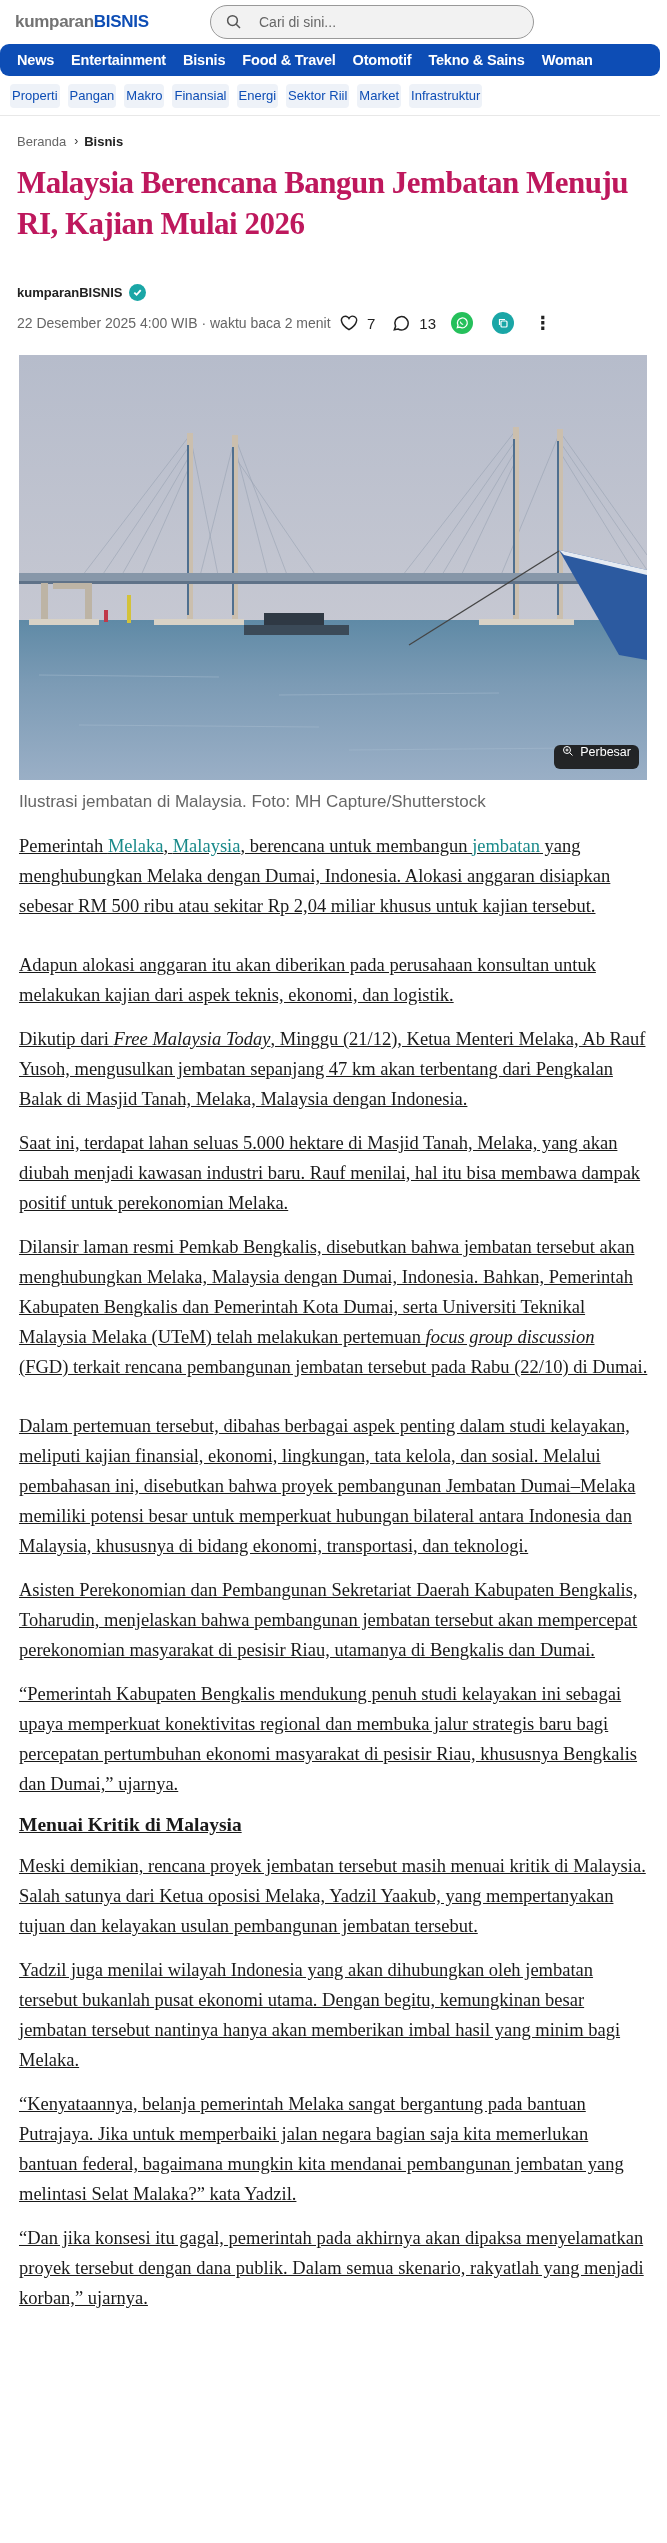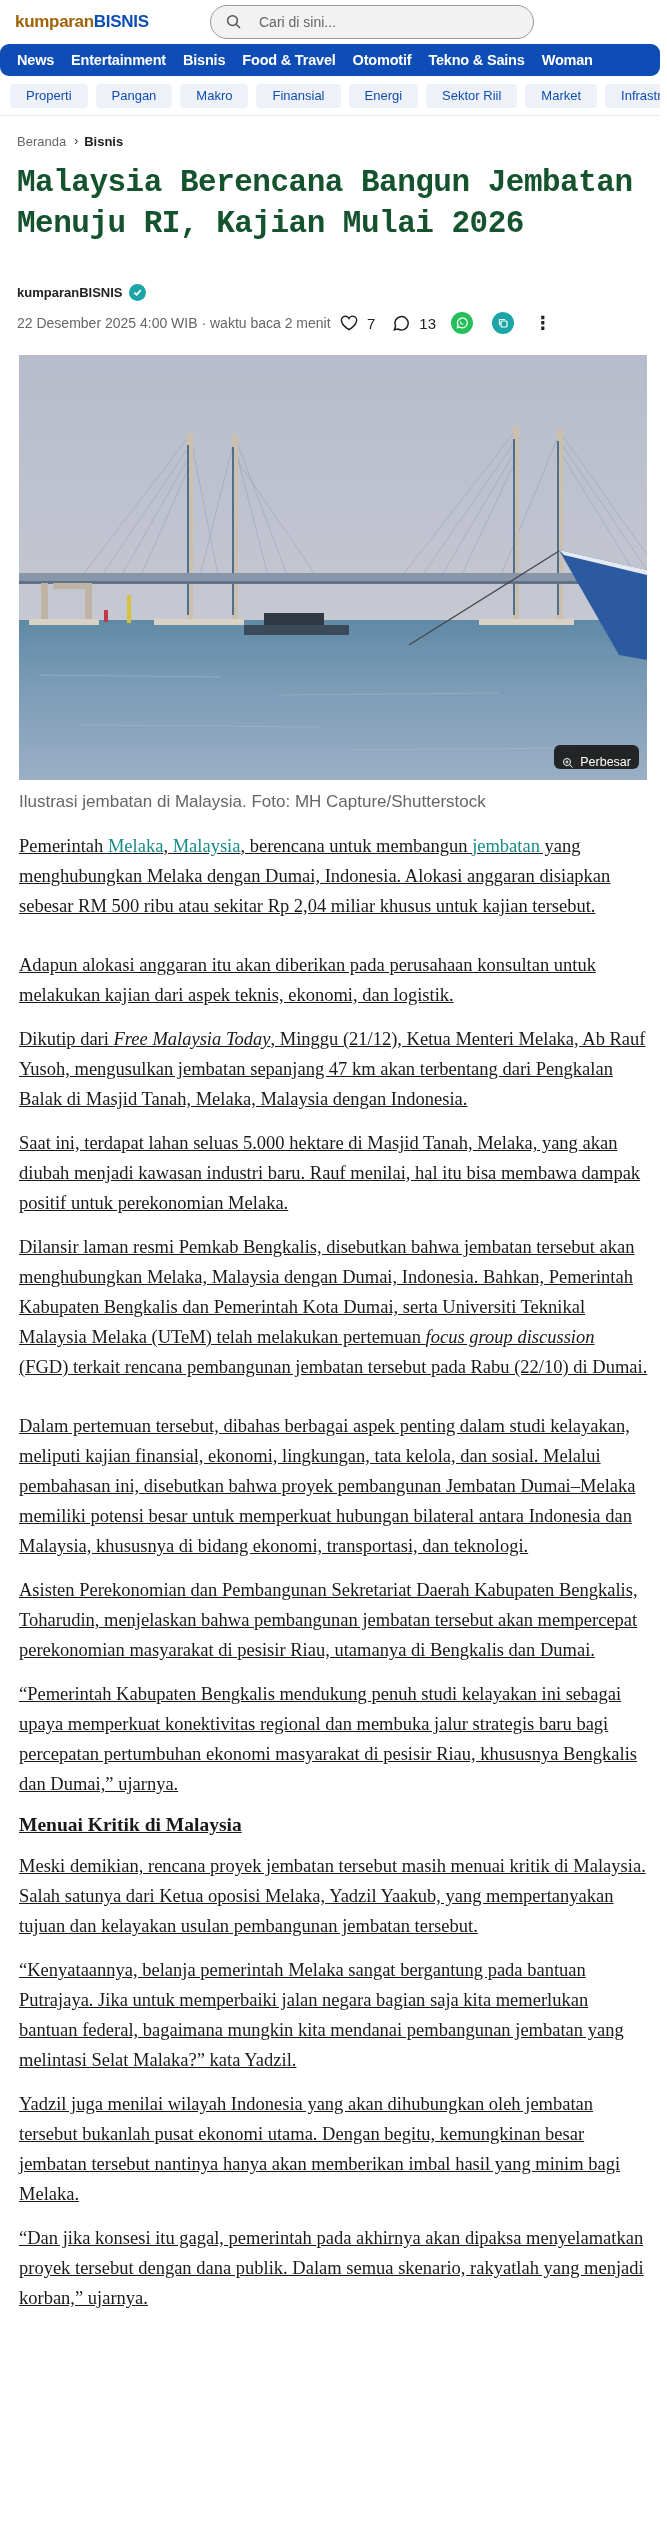--- a/index.html
+++ b/index.html
@@ -2,56 +2,56 @@
 <html><head>
 <meta charset="utf-8">
 <style>
   * { box-sizing: border-box; margin: 0; padding: 0; }
   html, body { width: 667px; background: #ffffff; }
   body { font-family: "Liberation Sans", "DejaVu Sans", sans-serif; color: #111; overflow-x: hidden; }
 
   
   .topbar { height: 44px; display: flex; align-items: center; padding: 0 0 0 15px; }
   .logo { font-family: "Liberation Sans", sans-serif; font-weight: 700; font-size: 17px; letter-spacing: -0.3px; width: 195px; }
-  .logo .k { color: #a16207; font-weight: 700; }
+  .logo .k { color: #737373; font-weight: 700; }
   .logo .b { color: #0d4db5; font-weight: 700; }
   .search { width: 324px; height: 34px; border: 1px solid #999; border-radius: 17px; background: #f2f2f2; display: flex; align-items: center; padding-left: 14px; }
   .search svg { width: 18px; height: 18px; }
   .search input { border: none; background: transparent; outline: none; margin-left: 16px; font-family: "Liberation Sans", sans-serif; font-size: 14px; color: #555; width: 240px; }
   .search input::placeholder { color: #666; }
 
   .nav { height: 32px; background: #0d4db5; display: flex; align-items: center; padding-left: 17px; width: 660px; overflow: hidden; white-space: nowrap; border-radius: 9px; }
   .nav a { color: #fff; font-weight: 700; font-size: 14.5px; margin-right: 17px; text-decoration: none; letter-spacing: -0.2px; }
 
   .chips { display: flex; gap: 8px; padding: 8px 0 0 10px; height: 40px; border-bottom: 1px solid #e8e8e8; width: 660px; overflow: hidden; }
-  .chip { background: #eef2f8; color: #0d4db5; font-size: 13px; padding: 0 16px; height: 24px; line-height: 24px; border-radius: 4px; white-space: nowrap; }
+  .chip { background: #eef2f8; color: #0d4db5; font-size: 13px; padding: 0 2px; height: 24px; line-height: 24px; border-radius: 4px; white-space: nowrap; }
 
   
   .crumb { padding: 14px 18px 0 17px; font-size: 13px; color: #666; display: flex; align-items: center; height: 36px; }
   .crumb .sep { margin: 0 6px 0 8px; color: #333; font-size: 12px; }
   .crumb .cur { color: #222; font-weight: 700; }
-  h1 { font-family: Liberation Mono, monospace; font-weight: 700; font-size: 31px; line-height: 41px; color: #14532d; padding: 10px 17px 0 17px; letter-spacing: -0.5px; }
+  h1 { font-family: Liberation Serif, serif; font-weight: 700; font-size: 31px; line-height: 41px; color: #be185d; padding: 10px 17px 0 17px; letter-spacing: -0.5px; }
   .author { padding: 40px 0 0 17px; display: flex; align-items: center; font-weight: 700; font-size: 13px; color: #222; }
   .verified { width: 17px; height: 17px; border-radius: 50%; background: #1aa6a6; margin-left: 7px; display: inline-flex; align-items: center; justify-content: center; }
   .meta { display: flex; align-items: center; padding: 10px 0 0 17px; height: 34px; }
   .meta .date { font-size: 14px; color: #666; width: 315px; }
   .act { display: flex; align-items: center; font-size: 15px; color: #222; }
   .act svg { width: 20px; height: 20px; }
   .act .cnt { margin-left: 8px; }
   .like { margin-left: 7px; }
   .comment { margin-left: 16px; }
   .circle { width: 22px; height: 22px; border-radius: 50%; display: inline-flex; align-items: center; justify-content: center; }
   .wa { background: #25c05b; margin-left: 15px; }
   .cp { background: #1aa6a6; margin-left: 19px; }
   .more { margin-left: 20px; font-weight: 700; font-size: 18px; color: #222; }
 
   
   .figure { margin: 20px 0 0 19px; width: 628px; height: 425px; position: relative; overflow: hidden; }
   .figure svg.photo { width: 628px; height: 425px; display: block; }
-  .zoom-btn { position: absolute; right: 8px; bottom: 11px; background: rgba(25,25,25,0.92); color: #fff; font-size: 12.5px; padding: 0 8px; height: 24px; border-radius: 6px; display: flex; align-items: flex-end; gap: 6px; }
+  .zoom-btn { position: absolute; right: 8px; bottom: 11px; background: rgba(25,25,25,0.92); color: #fff; font-size: 12.5px; padding: 0 8px; height: 24px; border-radius: 6px; display: flex; align-items: flex-start; gap: 6px; }
   .caption { padding: 12px 0 0 19px; font-size: 17px; color: #666; height: 37px; }
 
   
   .body { padding: 14px 19px 40px 19px; font-family: "Liberation Serif", "DejaVu Serif", serif; font-size: 18.5px; line-height: 30px; color: #1a1a1a; text-decoration: underline; }
   .body p { margin-bottom: 14px; }
   .body p.gap { margin-bottom: 29px; }
   .body a { color: #1a8a8a; text-decoration: none; }
   .body h2 { font-family: "Liberation Serif", serif; font-weight: 700; font-size: 19.5px; margin: 2px 0 14px 0; line-height: 24px; }
 </style>
 </head>
@@ -233,16 +233,16 @@
   <p class="gap"><span>Pemerintah </span><a>Melaka</a><span>, </span><a>Malaysia</a><span>, berencana untuk membangun </span><a>jembatan</a><span> yang menghubungkan Melaka dengan Dumai, Indonesia. Alokasi anggaran disiapkan sebesar RM 500 ribu atau sekitar Rp 2,04 miliar khusus untuk kajian tersebut.</span></p>
   <p>Adapun alokasi anggaran itu akan diberikan pada perusahaan konsultan untuk melakukan kajian dari aspek teknis, ekonomi, dan logistik.</p>
   <p><span>Dikutip dari </span><em>Free Malaysia Today</em><span>, Minggu (21/12), Ketua Menteri Melaka, Ab Rauf Yusoh, mengusulkan jembatan sepanjang 47 km akan terbentang dari Pengkalan Balak di Masjid Tanah, Melaka, Malaysia dengan Indonesia.</span></p>
   <p>Saat ini, terdapat lahan seluas 5.000 hektare di Masjid Tanah, Melaka, yang akan diubah menjadi kawasan industri baru. Rauf menilai, hal itu bisa membawa dampak positif untuk perekonomian Melaka.</p>
   <p class="gap"><span>Dilansir laman resmi Pemkab Bengkalis, disebutkan bahwa jembatan tersebut akan menghubungkan Melaka, Malaysia dengan Dumai, Indonesia. Bahkan, Pemerintah Kabupaten Bengkalis dan Pemerintah Kota Dumai, serta Universiti Teknikal Malaysia Melaka (UTeM) telah melakukan pertemuan </span><em>focus group discussion</em><span> (FGD) terkait rencana pembangunan jembatan tersebut pada Rabu (22/10) di Dumai.</span></p>
   <p>Dalam pertemuan tersebut, dibahas berbagai aspek penting dalam studi kelayakan, meliputi kajian finansial, ekonomi, lingkungan, tata kelola, dan sosial. Melalui pembahasan ini, disebutkan bahwa proyek pembangunan Jembatan Dumai–Melaka memiliki potensi besar untuk memperkuat hubungan bilateral antara Indonesia dan Malaysia, khususnya di bidang ekonomi, transportasi, dan teknologi.</p>
   <p>Asisten Perekonomian dan Pembangunan Sekretariat Daerah Kabupaten Bengkalis, Toharudin, menjelaskan bahwa pembangunan jembatan tersebut akan mempercepat perekonomian masyarakat di pesisir Riau, utamanya di Bengkalis dan Dumai.</p>
   <p>“Pemerintah Kabupaten Bengkalis mendukung penuh studi kelayakan ini sebagai upaya memperkuat konektivitas regional dan membuka jalur strategis baru bagi percepatan pertumbuhan ekonomi masyarakat di pesisir Riau, khususnya Bengkalis dan Dumai,” ujarnya.</p>
   <h2>Menuai Kritik di Malaysia</h2>
   <p>Meski demikian, rencana proyek jembatan tersebut masih menuai kritik di Malaysia. Salah satunya dari Ketua oposisi Melaka, Yadzil Yaakub, yang mempertanyakan tujuan dan kelayakan usulan pembangunan jembatan tersebut.</p>
+  <p>Yadzil juga menilai wilayah Indonesia yang akan dihubungkan oleh jembatan tersebut bukanlah pusat ekonomi utama. Dengan begitu, kemungkinan besar jembatan tersebut nantinya hanya akan memberikan imbal hasil yang minim bagi Melaka.</p>
   <p>“Kenyataannya, belanja pemerintah Melaka sangat bergantung pada bantuan Putrajaya. Jika untuk memperbaiki jalan negara bagian saja kita memerlukan bantuan federal, bagaimana mungkin kita mendanai pembangunan jembatan yang melintasi Selat Malaka?” kata Yadzil.</p>
-  <p>Yadzil juga menilai wilayah Indonesia yang akan dihubungkan oleh jembatan tersebut bukanlah pusat ekonomi utama. Dengan begitu, kemungkinan besar jembatan tersebut nantinya hanya akan memberikan imbal hasil yang minim bagi Melaka.</p>
   <p>“Dan jika konsesi itu gagal, pemerintah pada akhirnya akan dipaksa menyelamatkan proyek tersebut dengan dana publik. Dalam semua skenario, rakyatlah yang menjadi korban,” ujarnya.</p>
 </article>
 
 </body></html>

